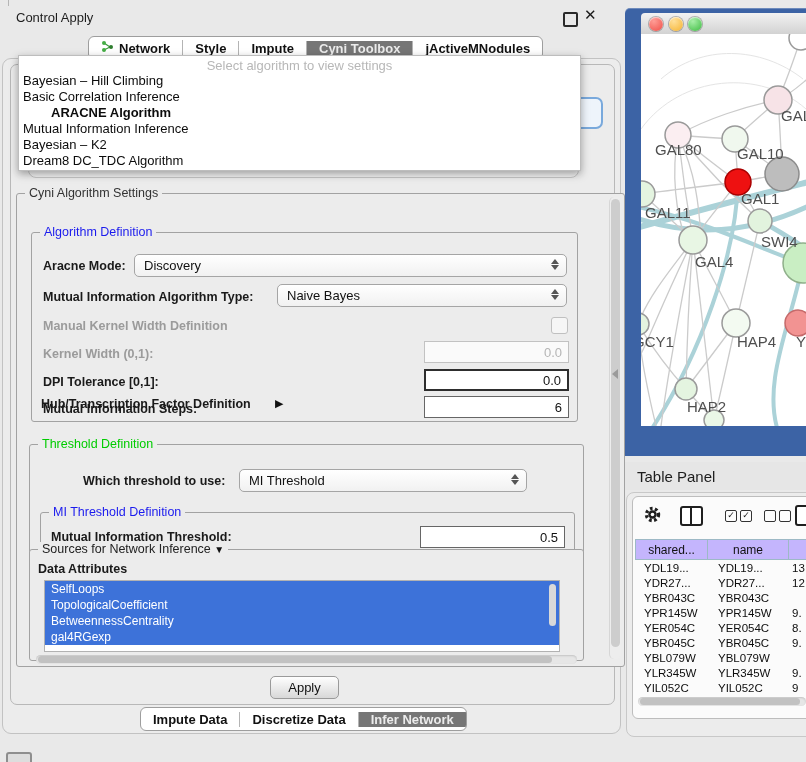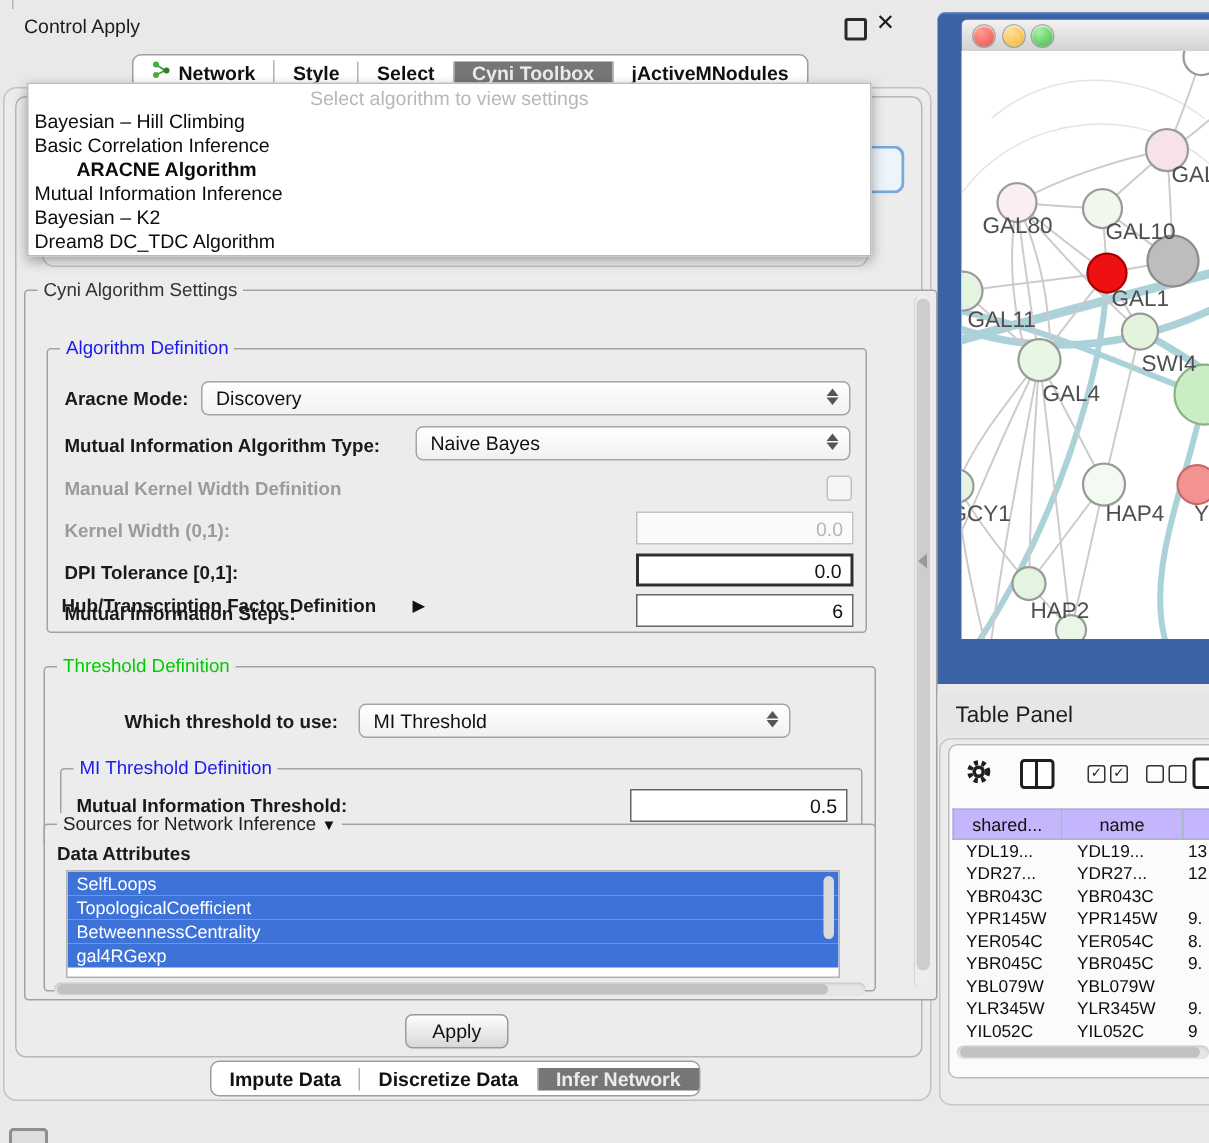--- a/index.html
+++ b/index.html
@@ -132,21 +132,21 @@
             <circle cx="3" cy="10" r="2" fill="#44ad44"></circle>
             <circle cx="10" cy="7" r="2" fill="#2e7d2e"></circle>
           </svg>
       </span>
       <span>Network</span>
     </div>
     <div class="tab">
         <span>Style</span>
       </div>
     <div class="tab">
-        <span>Select</span>
+        <span>Impute</span>
       </div>
     <div class="tab sel">
         <span>Cyni Toolbox</span>
       </div>
     <div class="tab">
         <span>jActiveMNodules</span>
       </div>
   </div>
 
   <div class="abs ghost-combo">

